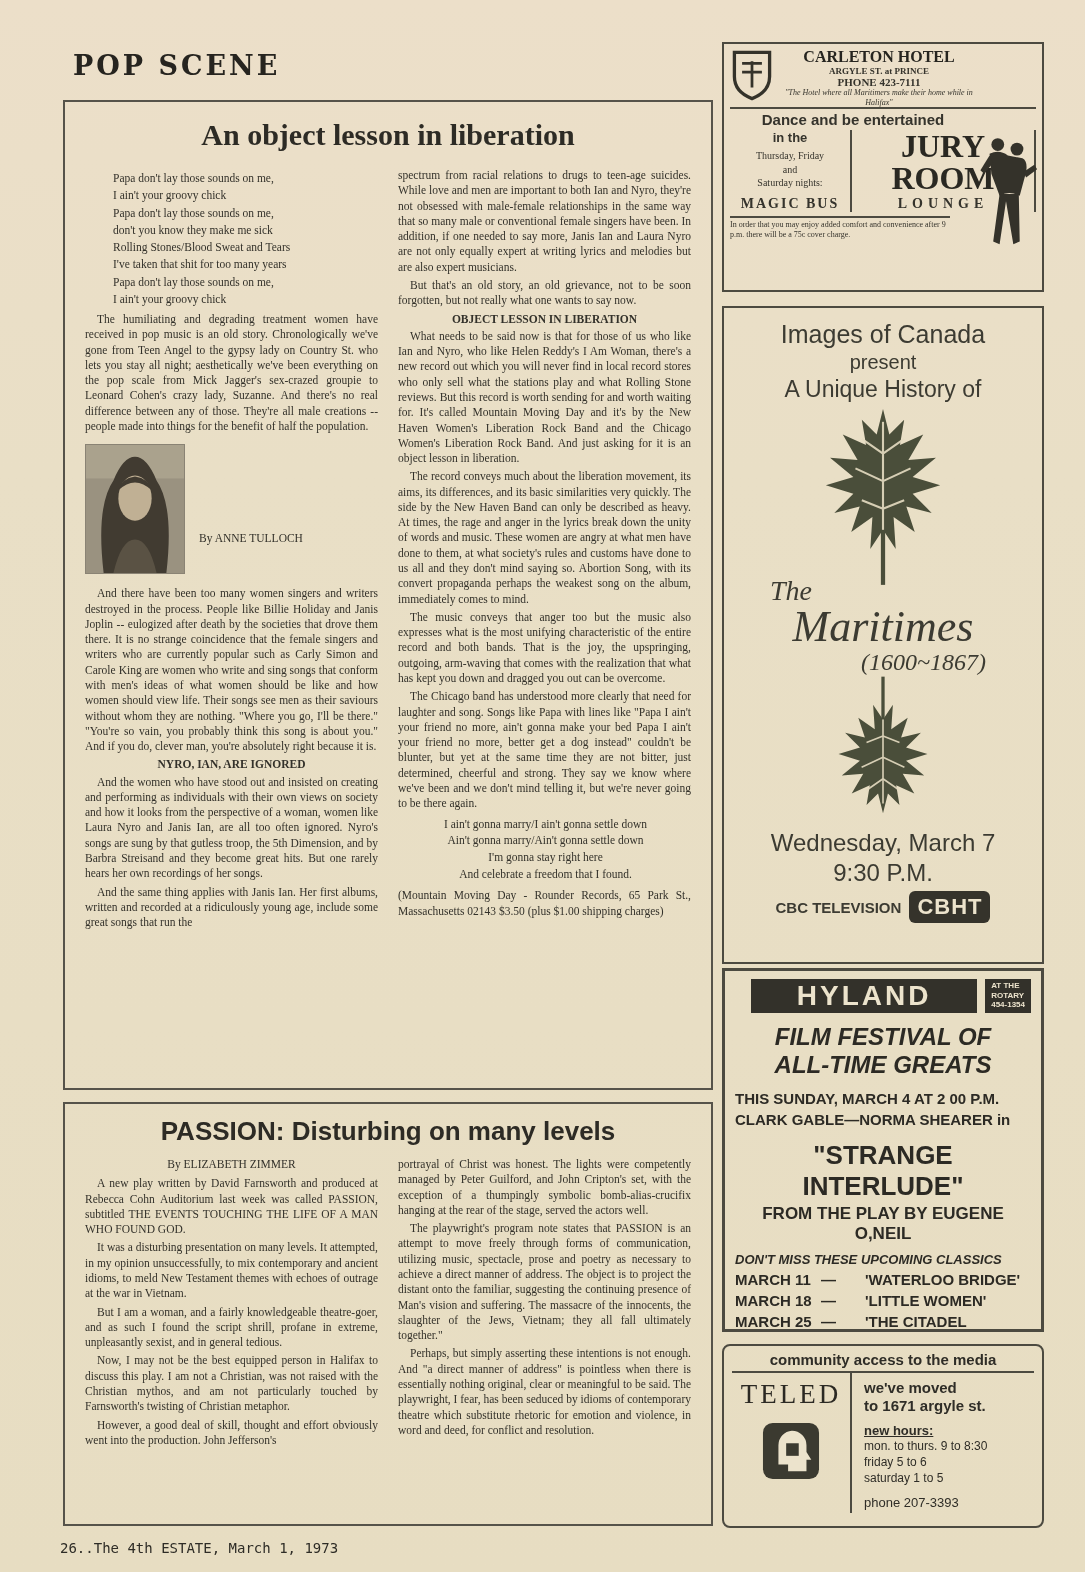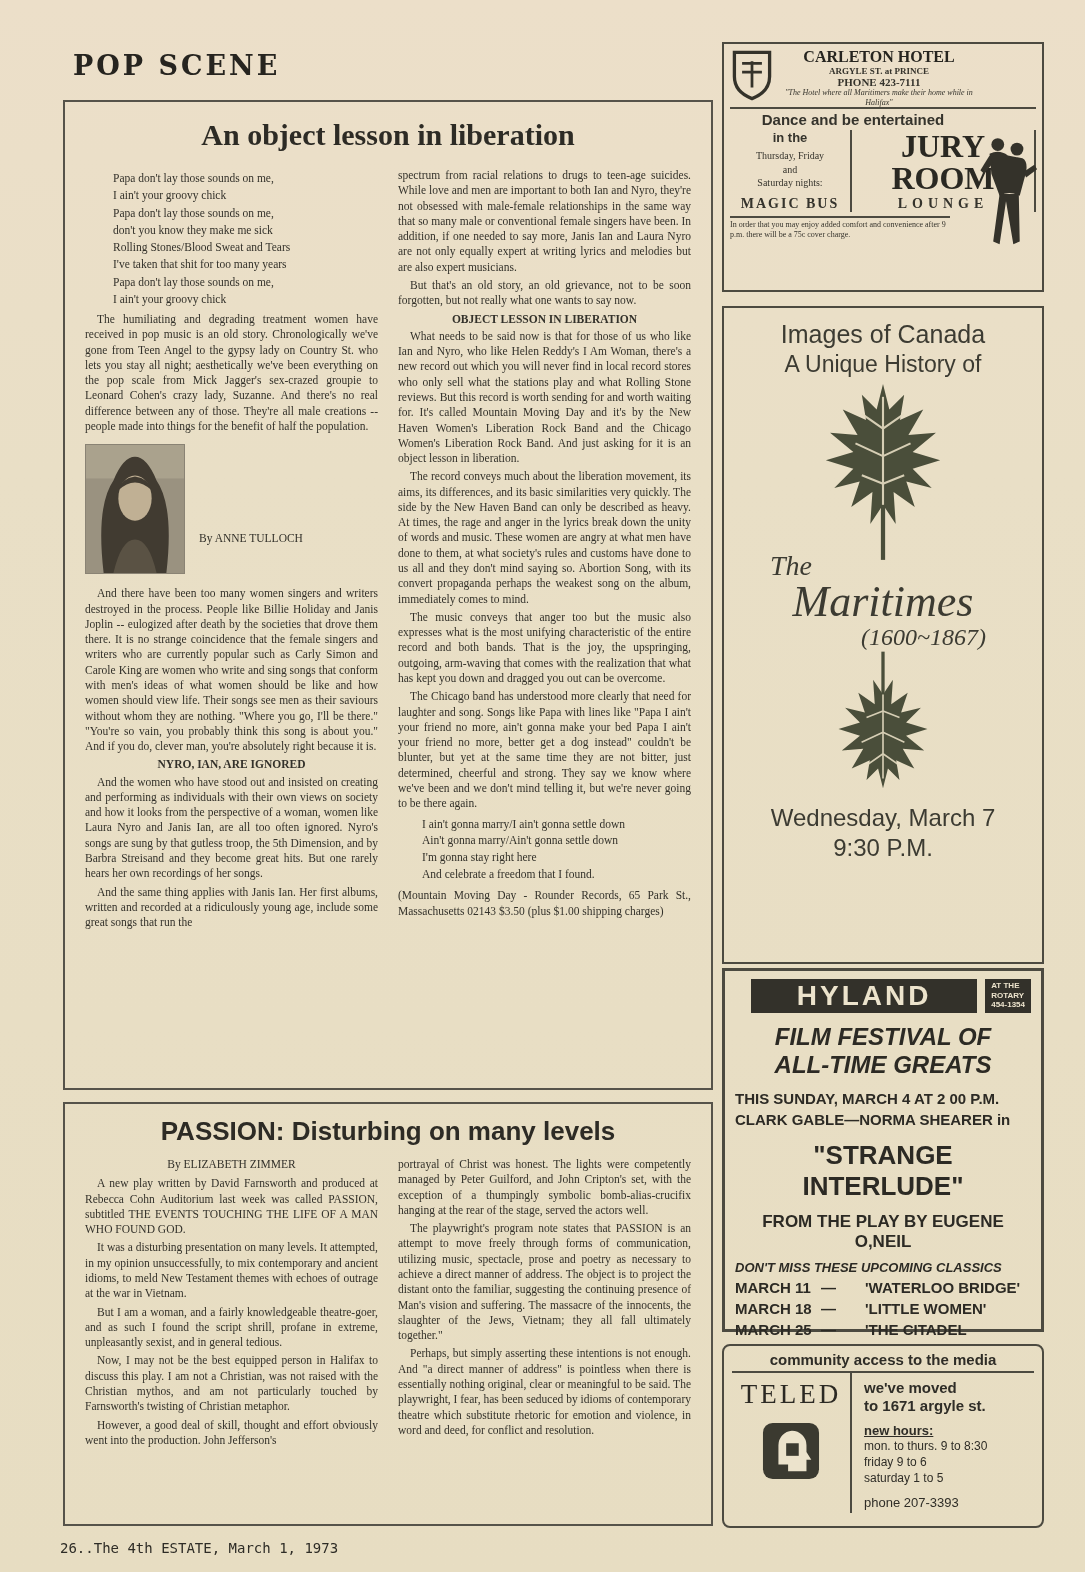--- a/index.html
+++ b/index.html
@@ -25,21 +25,21 @@
   .article2 .headline {
     text-align:center; font-size:26px; font-weight:bold; color:#2d2b25; margin-bottom:10px;
     font-family:"Liberation Sans", sans-serif;
   }
   .cols { display:flex; gap:20px; }
   .col { flex:1; font-size:11.5px; line-height:1.33; text-align:justify; color:#33312a; }
   .para { text-indent:12px; margin-bottom:3px; }
   .noindent { text-indent:0; }
   .pre { white-space:pre-line; }
   .poem { margin:2px 0 4px 28px; line-height:1.5; text-align:left; }
-  .lyric { margin:4px 0 6px 24px; line-height:1.45; text-align:left; }
+  .lyric { margin:4px 0 6px 2px; line-height:1.45; text-align:center; }
   .subhead { text-align:center; font-weight:bold; margin:3px 0 2px; text-indent:0; }
   .photo-row { display:flex; align-items:flex-end; gap:14px; margin:10px 0 12px; }
   .photo { width:100px; height:130px; flex:none; border:1px solid #8a8374; }
   .byline { padding-bottom:28px; text-align:left; }
   .byline2 { text-align:center; margin-bottom:4px; }
   .page-footer {
     position:absolute; left:60px; top:1540px;
     font-family:"DejaVu Sans Mono", monospace; font-size:14px; color:#2e2c26;
   }
   
@@ -81,21 +81,21 @@
   .cbht { background:#35332b; color:#ece3cc; font-weight:bold; font-size:22px; padding:3px 8px; border-radius:6px; letter-spacing:1px; }
   
   .ad-hyland { left:722px; top:968px; width:322px; height:364px; border-width:3px; padding:8px 10px; font-family:"Liberation Sans", sans-serif; color:#2c2a24; }
   .hy-head { display:flex; gap:8px; }
   .hy-name { background:#33312a; color:#ece3cc; font-weight:bold; font-size:28px; letter-spacing:3px; padding:1px 14px; flex:1; text-align:center;margin-left:16px; }
   .hy-rotary { background:#33312a; color:#ece3cc; font-size:8px; line-height:1.2; padding:2px 6px; text-align:left; font-weight:bold; }
   .hy-fest { font-style:italic; font-weight:bold; font-size:24px; text-align:center; line-height:1.15; margin-top:10px; }
   .hy-when { font-weight:bold; font-size:15px; margin-top:12px; text-align:left; }
   .hy-stars { font-weight:bold; font-size:15px; margin-top:4px; text-align:left; }
   .hy-film { font-weight:bold; font-size:26px; text-align:center; margin-top:12px; }
-  .hy-from { font-weight:bold; font-size:17px; text-align:center; margin-top:10px; }
+  .hy-from { font-weight:bold; font-size:17px; text-align:center; margin-top:2px; }
   .hy-miss { font-weight:bold; font-style:italic; font-size:13px; text-align:left; margin-top:8px; }
   .hy-row { display:flex; font-weight:bold; font-size:15px; margin-top:4px; }
   .hy-date { width:86px; }
   .hy-dash { width:44px; }
   
   .ad-teled { left:722px; top:1344px; width:322px; height:184px; border-radius:8px; padding:5px 8px; font-family:"Liberation Sans", sans-serif; color:#2f2d27; }
   .td-head { text-align:center; font-weight:bold; font-size:15px; border-bottom:2px solid #4c4a40; padding-bottom:3px; }
   .td-body { display:flex; height:140px; }
   .td-left { width:118px; text-align:center; padding-top:6px; }
   .td-name { font-family:"Liberation Serif", serif; font-size:27px; letter-spacing:3px; color:#2b2923; }
@@ -214,20 +214,21 @@
         <path d="M17 22 Q28 17 37 24 L53 27 Q59 30 57 42 L50 68 Q38 62 28 68 L19 44 Z"></path>
         <path d="M28 66 L21 118 L28 121 L35 74 L43 121 L50 118 L49 66 Z"></path>
         <path d="M54 42 L66 34 L69 39 L57 48 Z"></path>
         <path d="M17 24 L7 40 L11 44 L21 32 Z"></path>
       </g>
     </svg>
   </div>
 
   <div class="ad ad-maritimes">
     <div class="im-line1">Images of Canada</div>
+    <div class="im-line2">present</div>
     <div class="im-line3">A Unique History of</div>
     <svg class="mar-leaf-top" viewBox="0 0 120 170">
       <path d="M60 2 L66 26 L80 12 L76 36 L98 26 L84 50 L110 48 L88 66 L114 74 L88 82 L106 100 L82 94 L90 118 L70 104 L72 134 L60 116 L48 134 L50 104 L30 118 L38 94 L14 100 L32 82 L6 74 L32 66 L10 48 L36 50 L22 26 L44 36 L40 12 L54 26 Z" fill="#4a4e3a"></path>
       <g stroke="#e6dcc2" stroke-width="2" fill="none" opacity="0.9">
         <path d="M60 14 V118"></path>
         <path d="M60 44 L40 30 M60 44 L80 30"></path>
         <path d="M60 70 L34 58 M60 70 L86 58"></path>
         <path d="M60 96 L40 88 M60 96 L80 88"></path>
       </g>
       <path d="M60 116 V168" stroke="#4a4e3a" stroke-width="4"></path>
@@ -240,20 +241,24 @@
       <g stroke="#e6dcc2" stroke-width="2" fill="none" opacity="0.9">
         <path d="M60 14 V118"></path>
         <path d="M60 44 L40 30 M60 44 L80 30"></path>
         <path d="M60 70 L34 58 M60 70 L86 58"></path>
         <path d="M60 96 L40 88 M60 96 L80 88"></path>
       </g>
       <path d="M60 116 V168" stroke="#4a4e3a" stroke-width="4"></path>
     </svg>
     <div class="mar-when">Wednesday, March 7</div>
     <div class="mar-time">9:30 P.M.</div>
+    <div class="mar-net">
+      <span class="mar-cbc">CBC TELEVISION</span>
+      <span class="cbht">CBHT</span>
+    </div>
   </div>
 
   <div class="ad ad-hyland">
     <div class="hy-head">
       <div class="hy-name">HYLAND</div>
       <div class="hy-rotary pre">AT THE
 ROTARY
 454-1354</div>
     </div>
     <div class="hy-fest">
@@ -291,21 +296,21 @@
           <rect x="1" y="1" width="58" height="58" rx="10" fill="#3b3a30"></rect>
           <path d="M31 9 a15 15 0 0 1 15 15 v7 l5 8 h-5 v12 h-19 v-7 h-10 v-20 a15 15 0 0 1 14 -15 Z" fill="#ece3cc"></path>
           <rect x="25" y="22" width="13" height="13" fill="#3b3a30"></rect>
         </svg>
       </div>
       <div class="td-right">
         <div class="td-moved pre">we've moved
 to 1671 argyle st.</div>
         <div class="td-hours-label">new hours:</div>
         <div class="td-hour">mon. to thurs.  9 to 8:30</div>
-        <div class="td-hour">friday  9 to 6</div>
+        <div class="td-hour">friday  5 to 6</div>
         <div class="td-hour">saturday  1 to 5</div>
         <div class="td-phone">phone 207-3393</div>
       </div>
     </div>
   </div>
 
   <div class="page-footer">26..The 4th ESTATE, March 1, 1973</div>
 
 </div>
 

